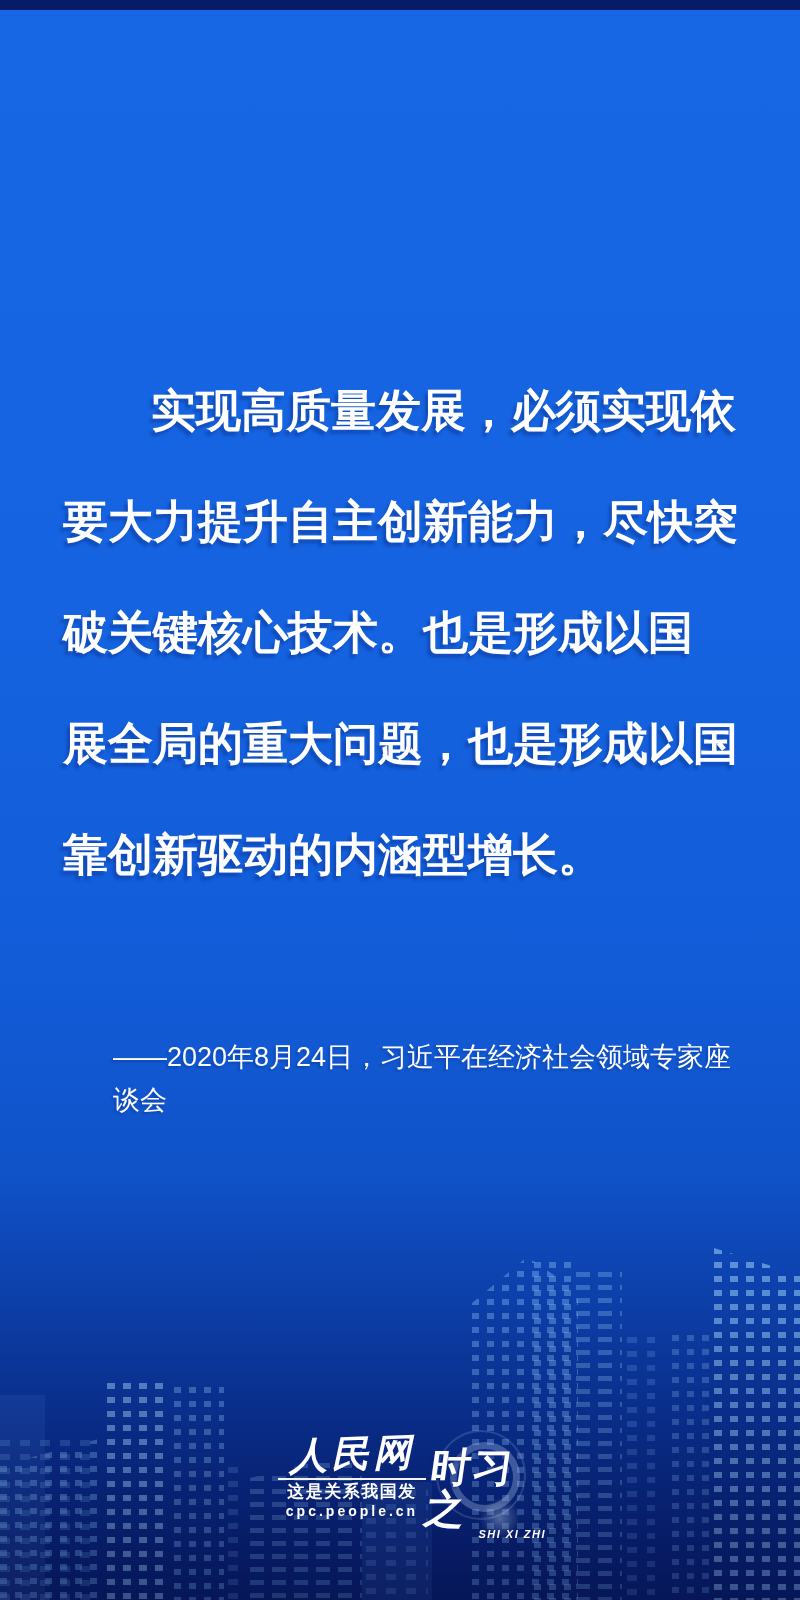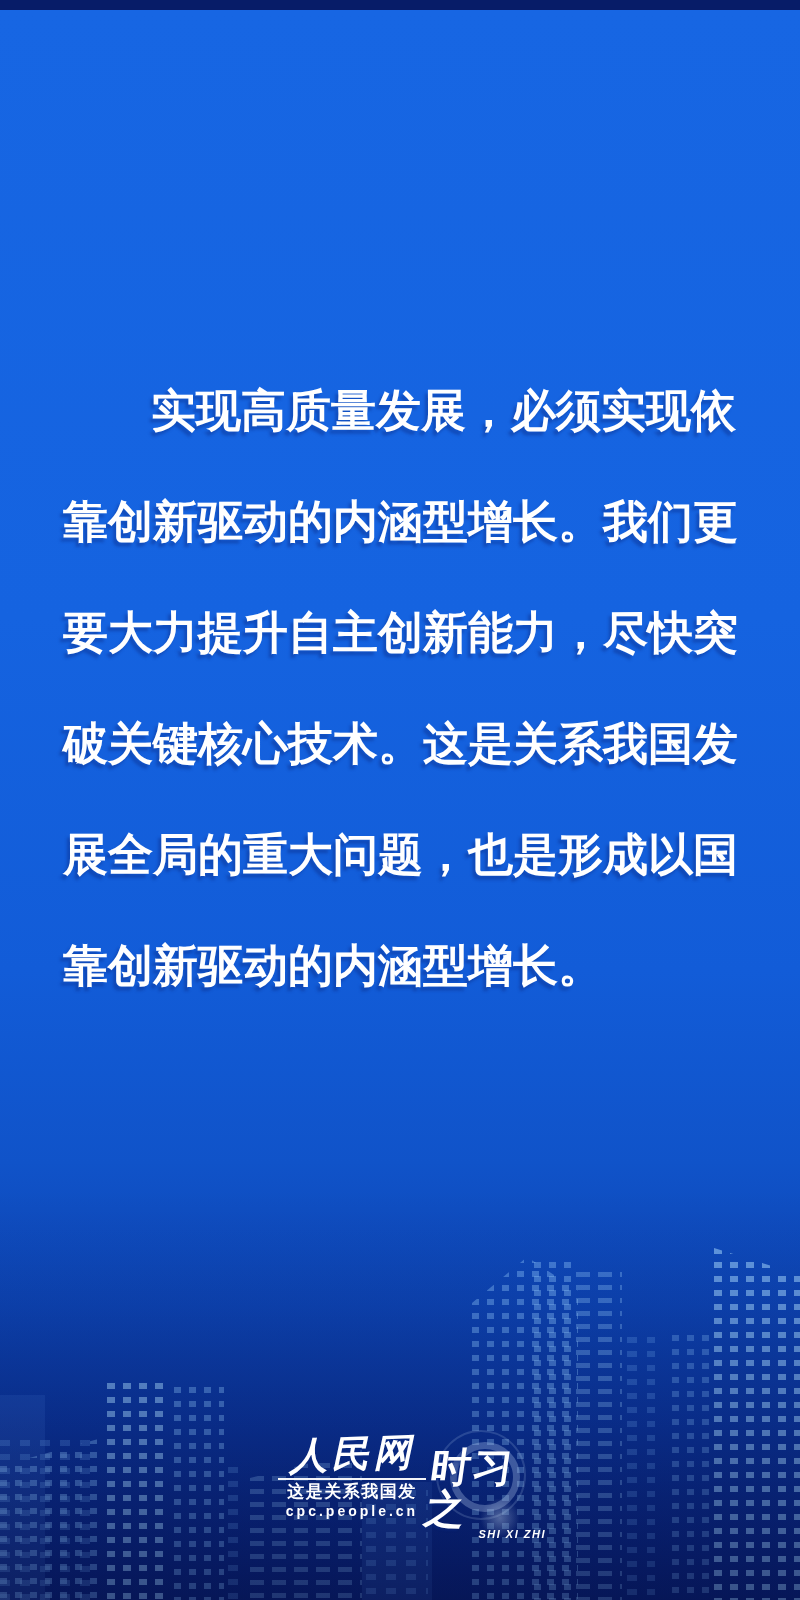--- a/index.html
+++ b/index.html
@@ -87,28 +87,28 @@
   <div class="b bwin peak" style="left:472px;width:106px;height:353px;"></div>
   <div class="b bwin" style="left:534px;width:38px;height:348px;"></div>
   <div class="b bwin wide" style="left:576px;width:46px;height:338px;opacity:.85;"></div>
   <div class="b bwin faint" style="left:627px;width:28px;height:273px;"></div>
   <div class="b bwin" style="left:672px;width:40px;height:275px;opacity:.75;"></div>
   <div class="b bwin bright roofL" style="left:714px;width:90px;height:362px;"></div>
   <div class="ground-shade"></div>
 
   <div class="quote">
     <div class="indent">实现高质量发展，必须实现依</div>
-    <div>靠创新驱动的内涵型增长。我们更</div>
     <div>要大力提升自主创新能力，尽快突</div>
-    <div>破关键核心技术。这是关系我国发</div>
+    <div>破关键核心技术。也是形成以国</div>
     <div>展全局的重大问题，也是形成以国</div>
     <div>靠创新驱动的内涵型增长。</div>
   </div>
 
   <div class="attr">
+    <div class="indent">——2020年8月24日，习近平在经济社会领域专家座谈会</div>
   </div>
 
   <div class="people">
     <div class="script">人民网</div>
     <div class="rule"></div>
     <div class="sitename">这是关系我国发</div>
     <div class="siteurl">cpc.people.cn</div>
   </div>
 
   <div class="sxz">

